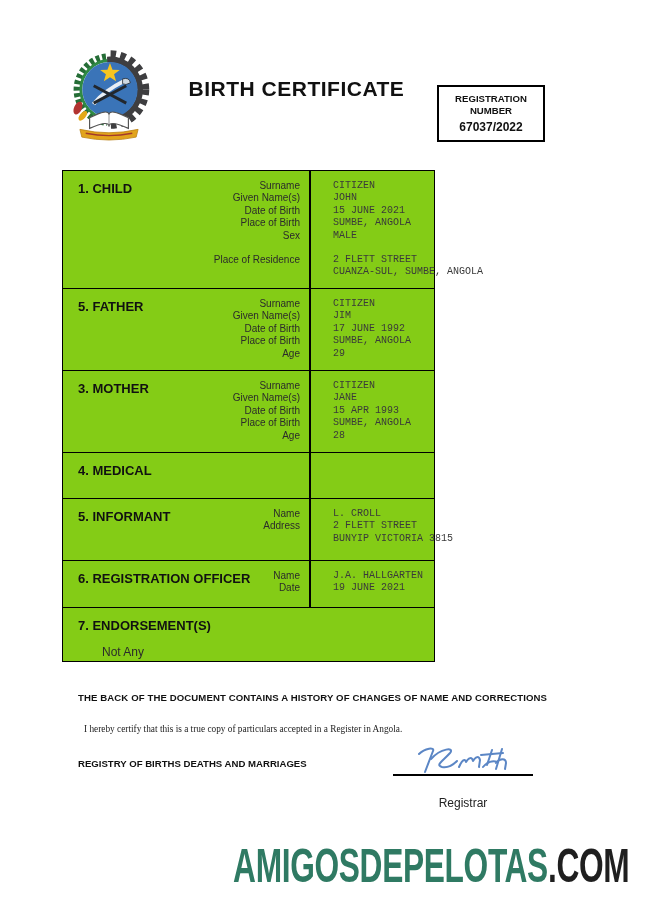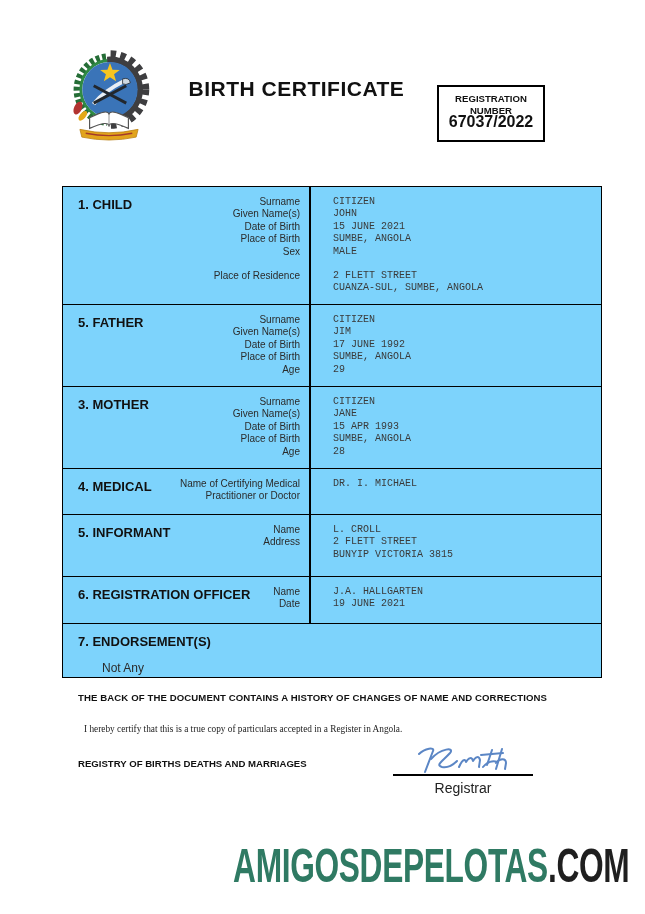--- a/index.html
+++ b/index.html
@@ -14,24 +14,24 @@
   .h-center{position:absolute;left:62px;top:50px;width:469px;text-align:center;}
   .country{font-size:27px;font-weight:bold;letter-spacing:1px;line-height:30px;color:#111;}
   .act{margin-top:16px;font-size:10.3px;font-weight:bold;line-height:12px;color:#111;}
   .doc-title{margin-top:27px;font-size:21px;font-weight:bold;letter-spacing:.5px;line-height:24px;color:#111;}
 
   .reg-box{
     position:absolute;left:437px;top:85px;width:108px;height:57px;box-sizing:border-box;
     border:2px solid #000;text-align:center;padding-top:6px;
     font-weight:bold;font-size:9.6px;line-height:11.5px;color:#111;
   }
-  .reg-num{margin-top:0;font-size:16px;}
-
-  
-  .doc-table{position:absolute;left:62px;top:186px;width:540px;border:1.5px solid #000;box-sizing:border-box;background:#7dd3fc;}
+  .reg-num{margin-top:6px;font-size:12px;}
+
+  
+  .doc-table{position:absolute;left:62px;top:170px;width:373px;border:1.5px solid #000;box-sizing:border-box;background:#84cc16;}
   .row{position:relative;box-sizing:border-box;}
   .row + .row{border-top:1.5px solid #000;}
   .r1{height:117px;} .r2{height:82px;} .r3{height:82px;} .r4{height:46px;}
   .r5{height:62px;} .r6{height:47px;} .r7{height:54px;}
   .vline{position:absolute;left:246px;top:0;bottom:0;width:1.5px;background:#000;}
   .sec-title{position:absolute;left:15px;top:10px;font-size:13px;font-weight:bold;color:#111;white-space:nowrap;}
   .fields{position:absolute;left:0;right:0;top:9px;}
   .field{display:flex;align-items:flex-start;}
   .field.gap-above{margin-top:12px;}
   .flabel{
@@ -44,21 +44,21 @@
   }
   .endorse-value{position:absolute;left:15px;top:37px;font-size:12px;color:#2b2b2b;padding-left:24px;}
 
   
   .back-note{position:absolute;left:78px;top:692px;font-size:9.6px;font-weight:bold;color:#111;letter-spacing:.1px;}
   .certify{position:absolute;left:84px;top:724px;font-size:9.3px;color:#222;font-family:Liberation Serif, serif;}
   .registry{position:absolute;left:78px;top:758px;font-size:9.6px;font-weight:bold;color:#111;}
   .sig-block{position:absolute;left:393px;top:744px;width:140px;text-align:center;}
   .sig-svg{display:block;margin:0 auto;}
   .sig-line{width:140px;height:1.5px;background:#000;margin-top:-2px;}
-  .sig-caption{margin-top:4px;font-size:14px;color:#222;}
+  .sig-caption{margin-top:20px;font-size:12px;color:#222;}
 
   
   .watermark{
     position:absolute;top:842px;right:16px;white-space:nowrap;line-height:1;
     font-weight:bold;font-size:48px;letter-spacing:-0.5px;
     transform:scaleX(0.66);transform-origin:100% 0;
     font-family:"Liberation Sans", sans-serif;
   }
 </style>
 </head>
@@ -208,29 +208,20 @@
         <div class="field">
           <div class="flabel">Age</div>
           <div class="fvalue">28</div>
         </div>
       </div>
     </div>
 
     <div class="row r4">
       <div class="vline"></div>
       <div class="sec-title">4. MEDICAL</div>
-      <div class="fields">
-        <div class="field">
-          <div class="flabel">
-            <div>Name of Certifying Medical</div>
-            <div>Practitioner or Doctor</div>
-          </div>
-          <div class="fvalue">DR. I. MICHAEL</div>
-        </div>
-      </div>
     </div>
 
     <div class="row r5">
       <div class="vline"></div>
       <div class="sec-title">5. INFORMANT</div>
       <div class="fields">
         <div class="field">
           <div class="flabel">Name</div>
           <div class="fvalue">L. CROLL</div>
         </div>

